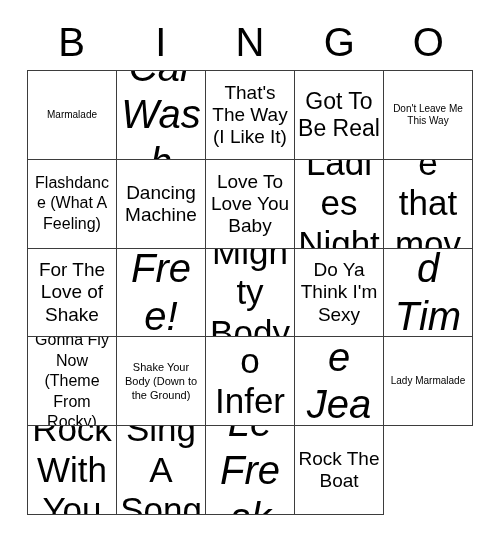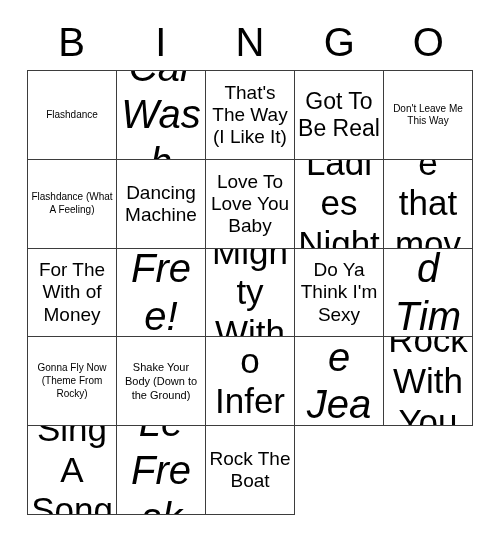--- a/index.html
+++ b/index.html
@@ -74,40 +74,40 @@
     line-height: 1.14;
     word-wrap: break-word;
     hyphens: none;
   }
   
   .fs-xxl .cell-text { font-size: 40px; line-height: 1.18; font-style: italic; }
   .fs-xl  .cell-text { font-size: 35px; line-height: 1.16; }
   .fs-lg  .cell-text { font-size: 23px; line-height: 1.15; }
   .fs-md  .cell-text { font-size: 19px; line-height: 1.16; }
   .fs-sm  .cell-text { font-size: 10px; line-height: 1.2; }
-  .fs-xs  .cell-text { font-size: 10px; line-height: 1.28; }
+  .fs-xs  .cell-text { font-size: 16px; line-height: 1.28; }
   .fs-xxs .cell-text { font-size: 11px; line-height: 1.3; }
 </style>
 </head>
 <body>
 
 <div id="card">
 
   <div id="header-row">
     <div class="header-letter">B</div>
     <div class="header-letter">I</div>
     <div class="header-letter">N</div>
     <div class="header-letter">G</div>
     <div class="header-letter">O</div>
   </div>
 
   <div id="grid">
 
     <div class="cell fs-sm">
-        <span class="cell-text">Flashdance</span>
+        <span class="cell-text">Marmalade</span>
       </div>
     <div class="cell fs-xxl">
         <span class="cell-text">Car Wash</span>
       </div>
     <div class="cell fs-md">
         <span class="cell-text">That's The Way (I Like It)</span>
       </div>
     <div class="cell fs-lg">
         <span class="cell-text">Got To Be Real</span>
       </div>
@@ -125,27 +125,27 @@
         <span class="cell-text">Love To Love You Baby</span>
       </div>
     <div class="cell fs-xl">
         <span class="cell-text">Ladies Night</span>
       </div>
 
     <div class="cell fs-xl">
         <span class="cell-text">Make that move</span>
       </div>
     <div class="cell fs-md">
-        <span class="cell-text">For The With of Money</span>
+        <span class="cell-text">For The Love of Shake</span>
       </div>
     <div class="cell fs-xxl">
         <span class="cell-text">Free!</span>
       </div>
     <div class="cell fs-xl">
-        <span class="cell-text">Mighty With</span>
+        <span class="cell-text">Mighty Body</span>
       </div>
     <div class="cell fs-md">
         <span class="cell-text">Do Ya Think I'm Sexy</span>
       </div>
 
     <div class="cell fs-xxl">
         <span class="cell-text">Good Times</span>
       </div>
     <div class="cell fs-xs">
         <span class="cell-text">Gonna Fly Now (Theme From Rocky)</span>
@@ -153,20 +153,23 @@
     <div class="cell fs-xxs">
         <span class="cell-text">Shake Your Body (Down to the Ground)</span>
       </div>
     <div class="cell fs-xl">
         <span class="cell-text">Disco Inferno</span>
       </div>
     <div class="cell fs-xxl">
         <span class="cell-text">Billie Jean</span>
       </div>
 
+    <div class="cell fs-sm">
+        <span class="cell-text">Lady Marmalade</span>
+      </div>
     <div class="cell fs-xl">
         <span class="cell-text">Rock With You</span>
       </div>
     <div class="cell fs-xl">
         <span class="cell-text">Sing A Song</span>
       </div>
     <div class="cell fs-xxl">
         <span class="cell-text">Le Freak</span>
       </div>
     <div class="cell fs-md">

